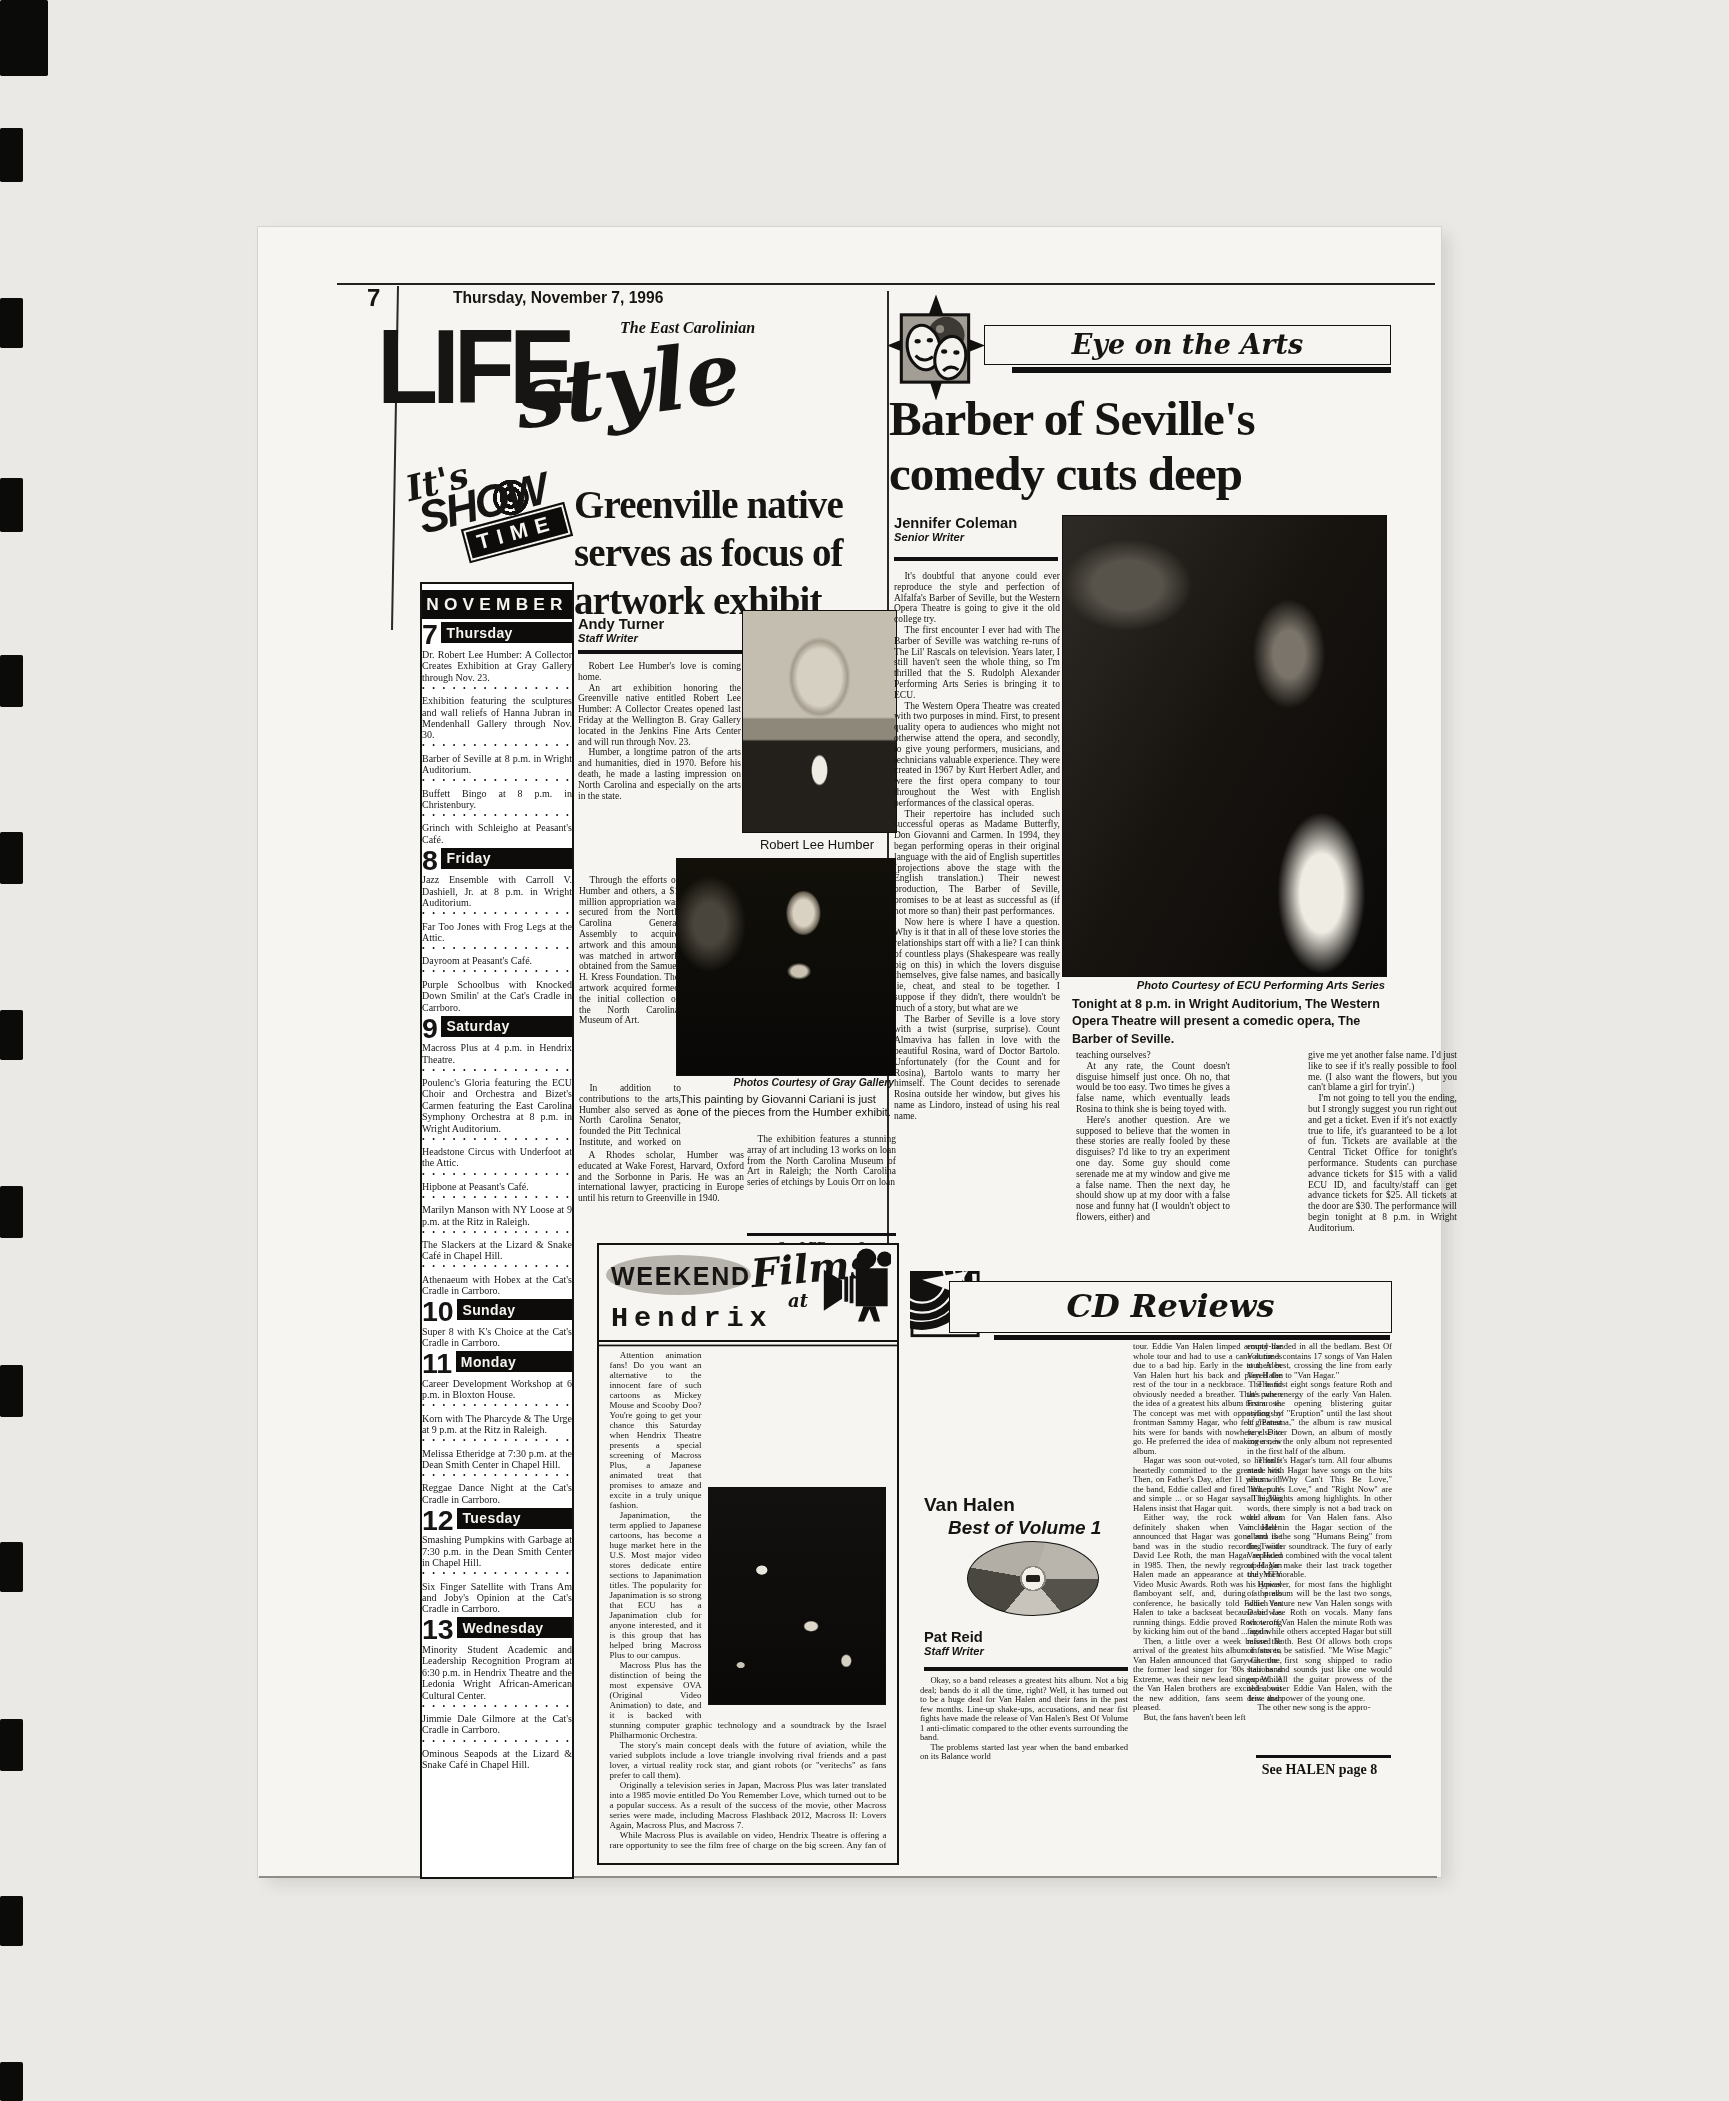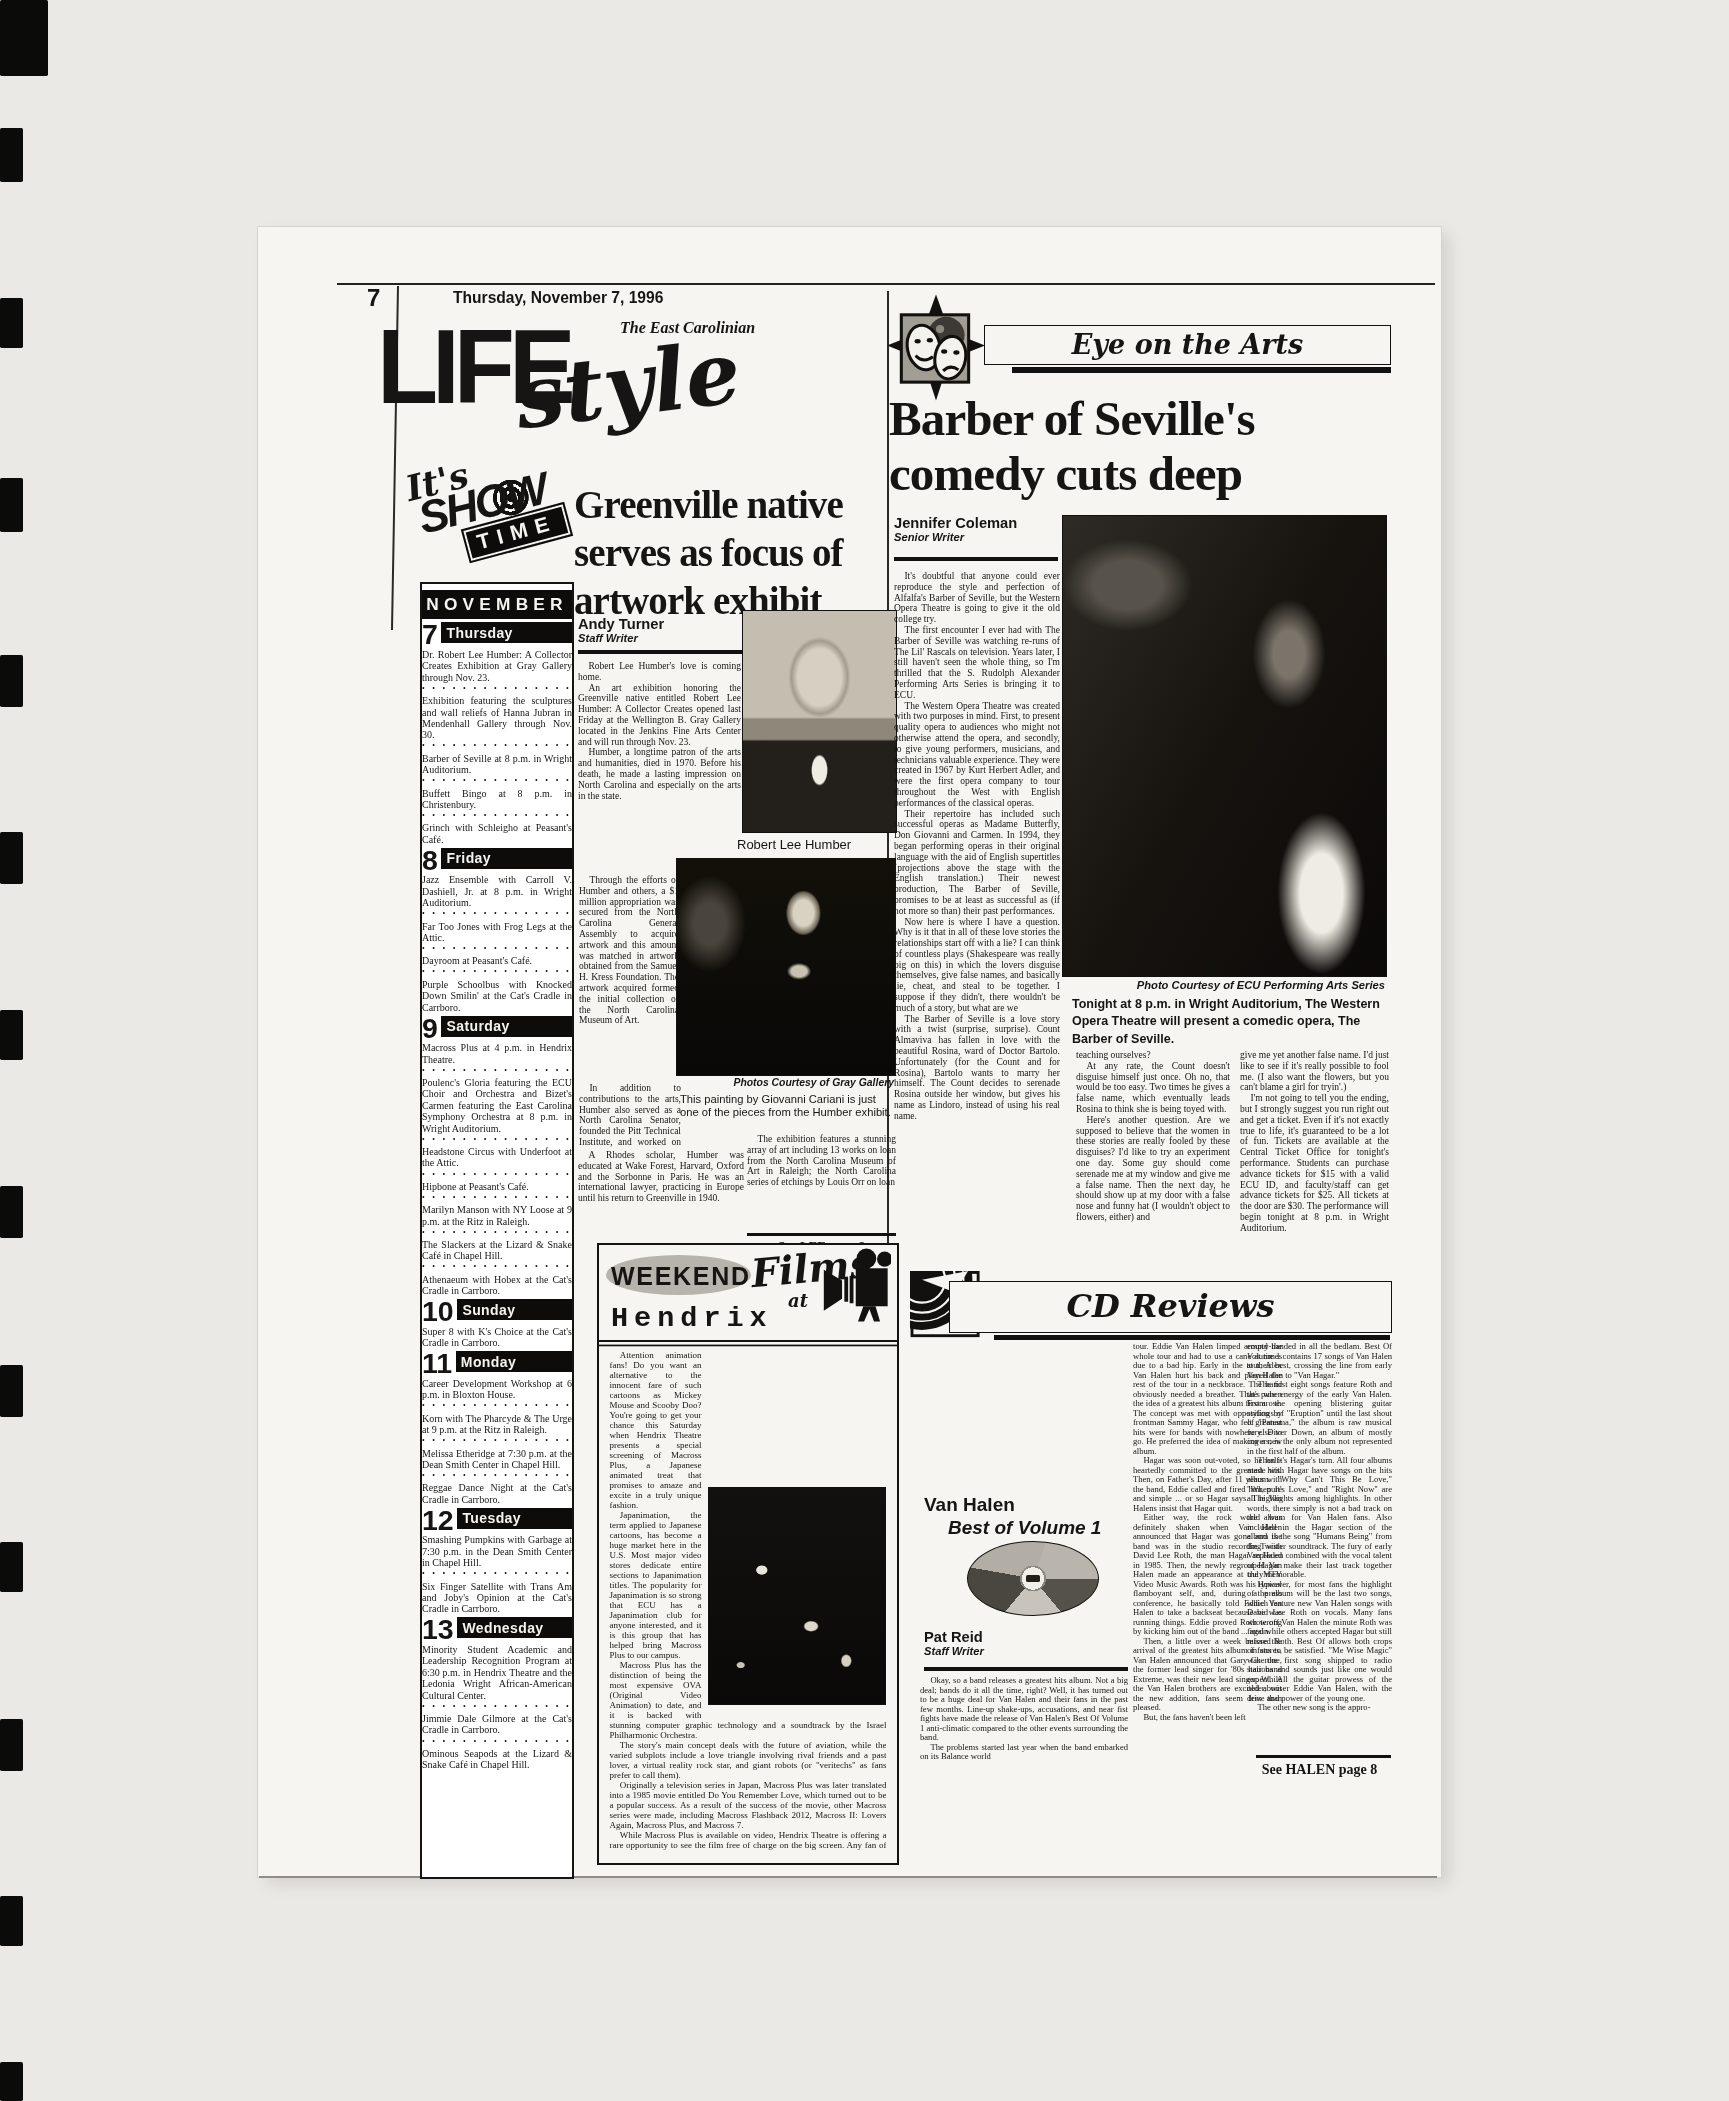--- a/index.html
+++ b/index.html
@@ -236,21 +236,21 @@
     <p class="para">In addition to contributions to the arts, Humber also served as a North Carolina Senator, founded the Pitt Technical Institute, and worked on the Tryon Palace Commission.</p>
   </div>
   <div class="col" style="left:578px;top:1150px;width:166px;height:92px;">
     <p class="para">A Rhodes scholar, Humber was educated at Wake Forest, Harvard, Oxford and the Sorbonne in Paris. He was an international lawyer, practicing in Europe until his return to Greenville in 1940.</p>
   </div>
 
   <div class="photo" style="left:742px;top:610px;width:153px;height:221px;
        background:radial-gradient(40px 52px at 50% 30%,#d6d0c2 0 55%,#a49d8e 70%,rgba(0,0,0,0) 78%),
                   radial-gradient(12px 22.5px at 50% 72%,#efece4 0 60%,rgba(0,0,0,0) 70%),
                   linear-gradient(180deg,#c4beb0 0 48%,#8e887a 49% 58%,#23201c 59% 100%);"></div>
-  <div class="abs sans" style="left:737px;top:837px;width:160px;font-size:13px;">Robert Lee Humber</div>
+  <div class="abs sans" style="left:737px;top:837px;width:160px;text-align:center;font-size:13px;">Robert Lee Humber</div>
 
   <div class="photo" style="left:676px;top:858px;width:218px;height:216px;
        background:radial-gradient(22.5px 29px at 58% 25%,#d9d2c2 0 45%,#6e675a 70%,rgba(0,0,0,0) 78%),
                   radial-gradient(17.3px 12px at 56% 52%,#c9c2b2 0 45%,rgba(0,0,0,0) 70%),
                   radial-gradient(52px 69px at 15% 30%,#4a453c 0 30%,rgba(0,0,0,0) 70%),
                   linear-gradient(#121009,#0a0807);"></div>
   <div class="abs sans" style="left:676px;top:1077px;width:218px;text-align:right;font-size:10.4px;font-weight:bold;font-style:italic;">Photos Courtesy of Gray Gallery</div>
   <div class="abs sans" style="left:680px;top:1093px;width:216px;font-size:11.2px;line-height:13.4px;">This painting by Giovanni Cariani is just one of the pieces from the Humber exhibit.</div>
 
   <div class="col" style="left:747px;top:1134px;width:149px;height:93px;">
@@ -300,21 +300,21 @@
                   radial-gradient(86px 61px at 20% 15%,#57524a 0 40%,rgba(0,0,0,0) 75%),
                   linear-gradient(120deg,#2e2b26 0%,#16130f 50%,#0b0908 100%);"></div>
   <div class="abs sans" style="left:1072px;top:979px;width:313px;text-align:right;font-size:11.2px;font-weight:bold;font-style:italic;">Photo Courtesy of ECU Performing Arts Series</div>
   <div class="abs sans" style="left:1072px;top:996px;width:318px;font-size:12.5px;line-height:17.3px;font-weight:bold;">Tonight at 8 p.m. in Wright Auditorium, The Western Opera Theatre will present a comedic opera, The Barber of Seville.</div>
 
   <div class="col cont" style="left:1076px;top:1050px;width:154px;height:218px;">
     <p class="para">teaching ourselves?</p>
     <p class="para">At any rate, the Count doesn't disguise himself just once. Oh no, that would be too easy. Two times he gives a false name, which eventually leads Rosina to think she is being toyed with.</p>
     <p class="para">Here's another question. Are we supposed to believe that the women in these stories are really fooled by these disguises? I'd like to try an experiment one day. Some guy should come serenade me at my window and give me a false name. Then the next day, he should show up at my door with a false nose and funny hat (I wouldn't object to flowers, either) and</p>
   </div>
-  <div class="col cont" style="left:1240px;top:1050px;width:149px;height:218px;">
+  <div class="col cont" style="left:1308px;top:1050px;width:149px;height:218px;">
     <p class="para">give me yet another false name. I'd just like to see if it's really possible to fool me. (I also want the flowers, but you can't blame a girl for tryin'.)</p>
     <p class="para">I'm not going to tell you the ending, but I strongly suggest you run right out and get a ticket. Even if it's not exactly true to life, it's guaranteed to be a lot of fun. Tickets are available at the Central Ticket Office for tonight's performance. Students can purchase advance tickets for $15 with a valid ECU ID, and faculty/staff can get advance tickets for $25. All tickets at the door are $30. The performance will begin tonight at 8 p.m. in Wright Auditorium.</p>
   </div>
 
   <div class="hxbox" style="left:597px;top:1243px;width:298px;height:618px;">
     <div class="hx-banner">
       <div class="wk-ellipse" style="left:7px;top:10.4px;width:145px;height:40px;"></div>
       <div class="abs sans" style="left:12px;top:17.3px;font-weight:900;font-size:25px;letter-spacing:1.7px;">WEEKEND</div>
       <div class="abs script" style="left:152px;top:0px;font-size:39px;transform:rotate(-5deg);">Films</div>
       <div class="abs script" style="left:189px;top:45px;font-size:18px;">at</div>

